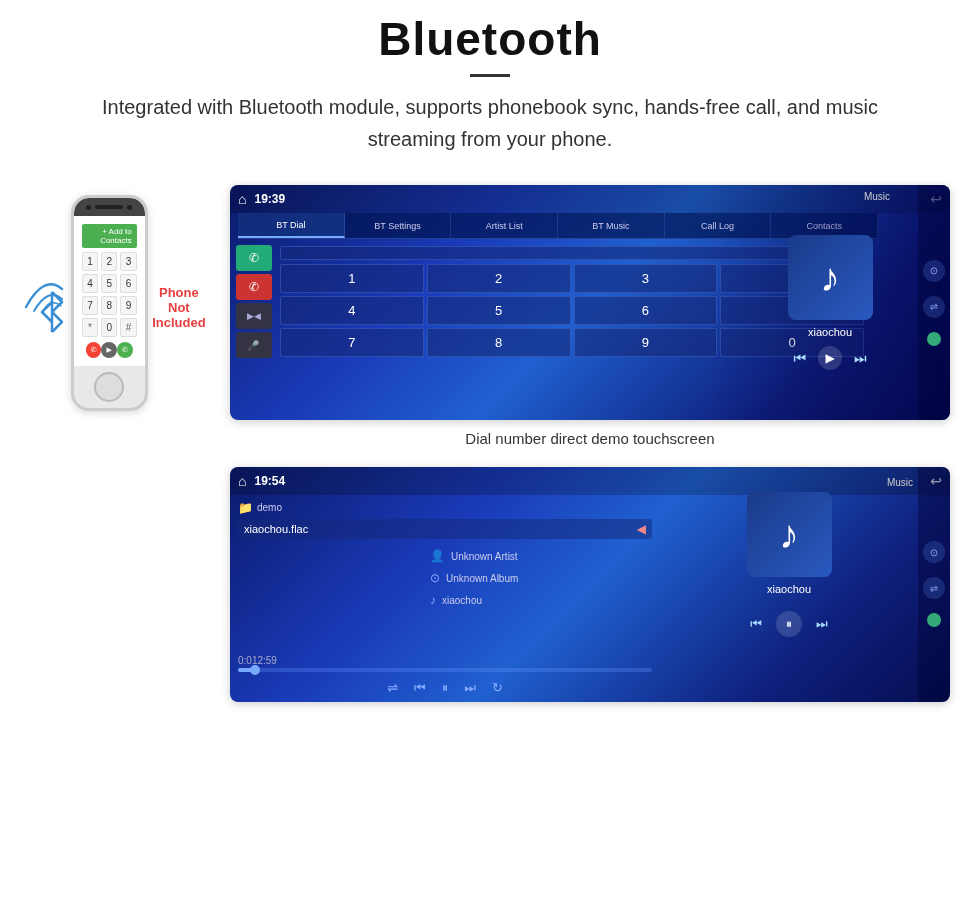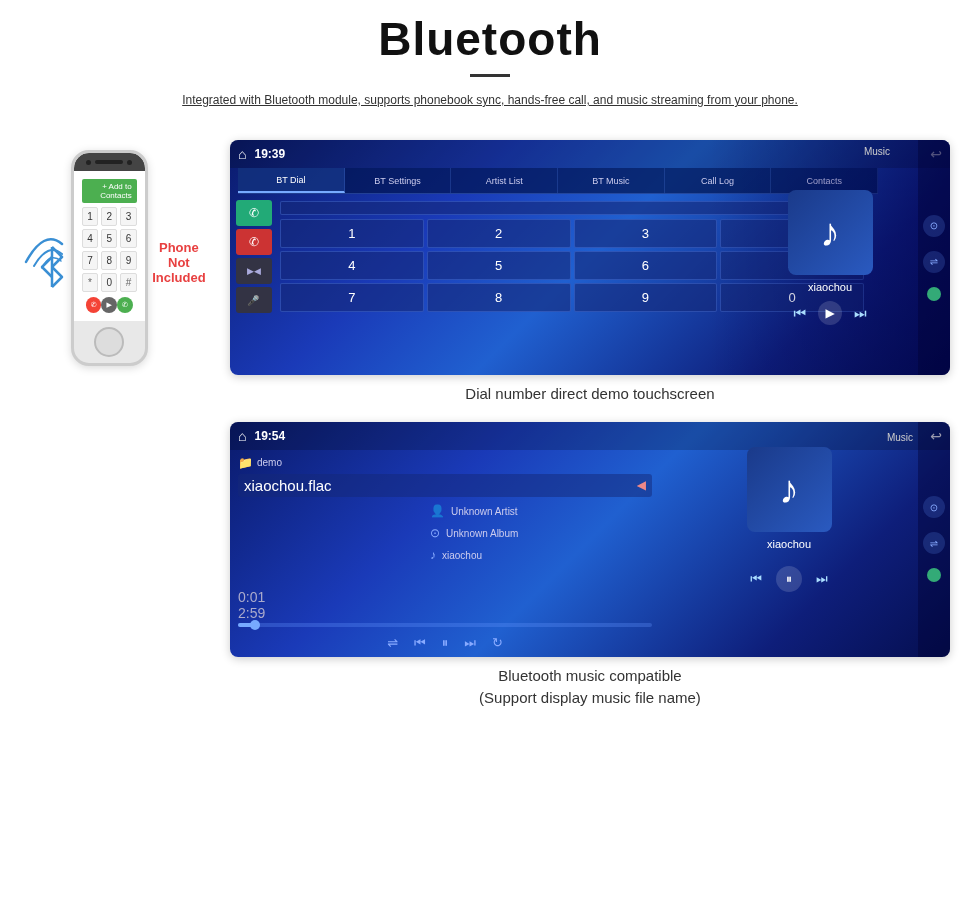--- a/index.html
+++ b/index.html
@@ -27,26 +27,25 @@
       color: #111;
       letter-spacing: 1px;
     }
     .title-divider {
       width: 40px;
       height: 3px;
       background: #333;
       margin: 8px auto 14px;
     }
     .subtitle {
-      font-size: 12px;
+      font-size: 20px;
       color: #333;
       line-height: 1.6;
       max-width: 820px;
       margin: 0 auto 30px;
-      text-decoration: underline;
     }
 
     
     .content-area {
       display: flex;
       gap: 20px;
       align-items: flex-start;
     }
 
     
@@ -434,21 +433,21 @@
     }
     .folder-icon { color: #aac; font-size: 12px; }
     .file-item-row {
       display: flex;
       align-items: center;
       background: rgba(20,40,120,0.5);
       border-radius: 3px;
       padding: 3px 6px;
       margin-bottom: 2px;
     }
-    .file-name { color: #fff; font-size: 15px; flex: 1; }
+    .file-name { color: #fff; font-size: 11px; flex: 1; }
     .file-arrow { color: #e88; font-size: 12px; }
 
     .track-info-panel {
       position: absolute;
       top: 28px;
       left: 200px;
       width: 230px;
       bottom: 40px;
       display: flex;
       flex-direction: column;
@@ -466,25 +465,23 @@
 
     .progress-bar-area {
       position: absolute;
       bottom: 30px;
       left: 0;
       width: 430px;
       padding: 0 8px;
     }
     .progress-times {
       display: flex;
-      justify-content: space-between;
       color: #aac;
-      font-size: 14px;
+      font-size: 10px;
       margin-bottom: 2px;
-      flex-direction: column;
     }
     .progress-track {
       height: 4px;
       background: rgba(100,150,255,0.3);
       border-radius: 2px;
       position: relative;
     }
     .progress-fill {
       height: 100%;
       width: 4%;
@@ -757,21 +754,17 @@
             </div>
           </div>
 
           <div class="right-sidebar">
             <div class="sidebar-icon">⊙</div>
             <div class="sidebar-icon">⇌</div>
             <div class="sidebar-dot"></div>
           </div>
         </div>
 
-        <div class="screen-caption">
-          <span>Bluetooth music compatible</span><br>
-          <span>(Support display music file name)</span>
-        </div>
       </div>
 
     </div>
   </div>
 </div>
 
 </body></html>

